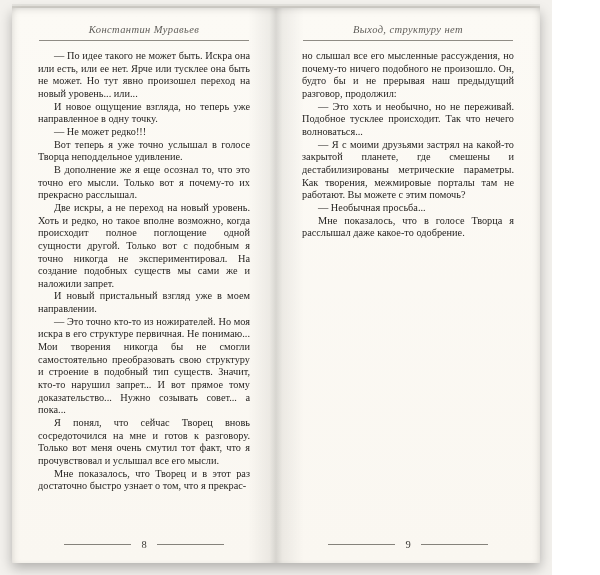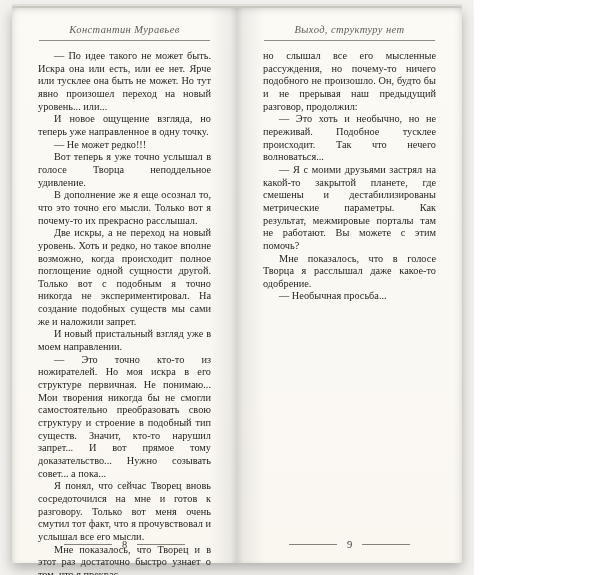--- a/index.html
+++ b/index.html
@@ -1,17 +1,17 @@
 <!DOCTYPE html>
 <html lang="ru"><head>
 <meta charset="utf-8">
 <style>
   html,body{margin:0;padding:0;}
   .stage{
-    width:474px;height:575px;position:relative;overflow:hidden;
+    width:552px;height:575px;position:relative;overflow:hidden;
     background:#f3f1ed;
     font-family:"Liberation Serif","DejaVu Serif",serif;
   }
   .book{
     position:absolute;left:12px;right:12px;top:8px;bottom:12px;
     background:linear-gradient(180deg,#fcfaf5 0%,#faf7f1 100%);
     box-shadow:
       0 -2px 0 rgba(120,115,105,.18),
       0 -4px 0 rgba(120,115,105,.10),
       0 5px 12px rgba(0,0,0,.28),
@@ -74,23 +74,23 @@
         <span class="page-number">8</span>
         <span class="footer-rule"></span>
       </div>
     </div>
 
     <div class="page right">
       <div class="running-header">Выход, структуру нет</div>
       <div class="page-text">
           <p class="para">но слышал все его мысленные рассуждения, но почему-то ничего подобного не произошло. Он, будто бы и не прерывая наш предыдущий разговор, продолжил:</p>
           <p class="para">— Это хоть и необычно, но не переживай. Подобное тусклее происходит. Так что нечего волноваться...</p>
-          <p class="para">— Я с моими друзьями застрял на какой-то закрытой планете, где смешены и дестабилизированы метрические параметры. Как результат, межмировые порталы там не работают. Вы можете с этим помочь?</p>
+          <p class="para">— Я с моими друзьями застрял на какой-то закрытой планете, где смешены и дестабилизированы метрические параметры. Как творения, межмировые порталы там не работают. Вы можете с этим помочь?</p>
+          <p class="para">— Необычная просьба...</p>
           <p class="para">Мне показалось, что в голосе Творца я расслышал даже какое-то одобрение.</p>
-          <p class="para">— Необычная просьба...</p>
         </div>
       <div class="page-footer">
         <span class="footer-rule"></span>
         <span class="page-number">9</span>
         <span class="footer-rule"></span>
       </div>
     </div>
 
     <div class="spine"></div>
   </div>

